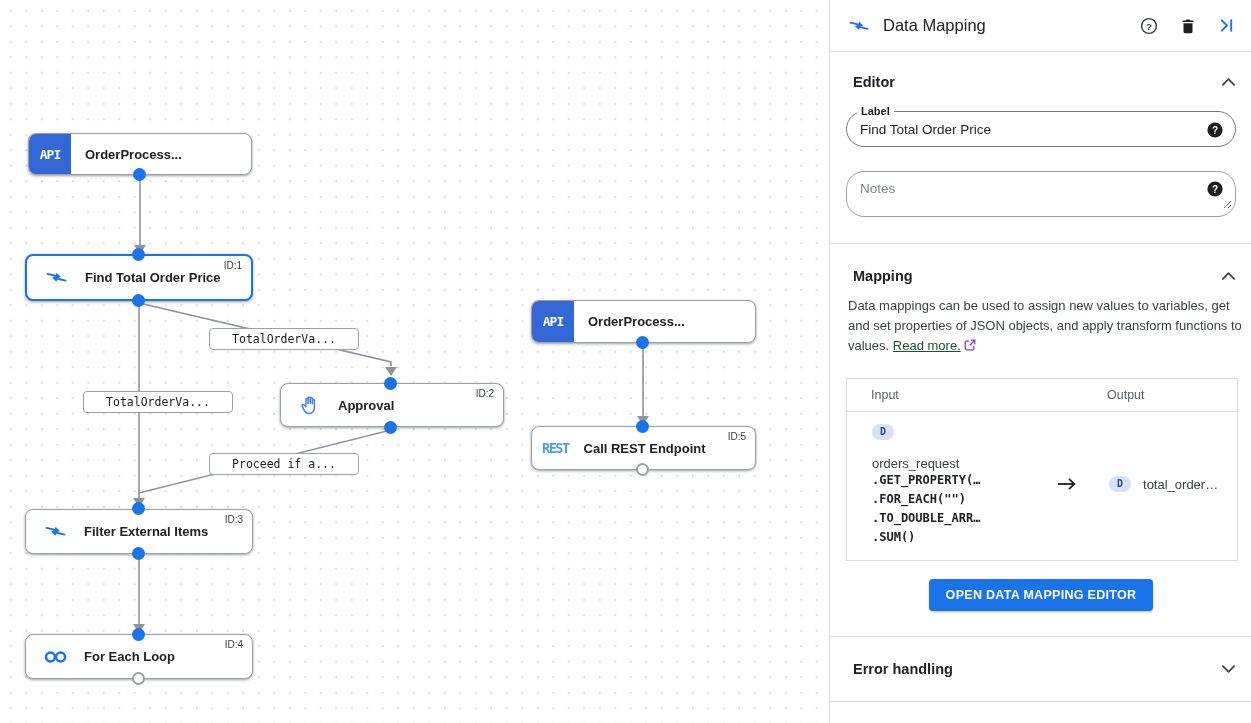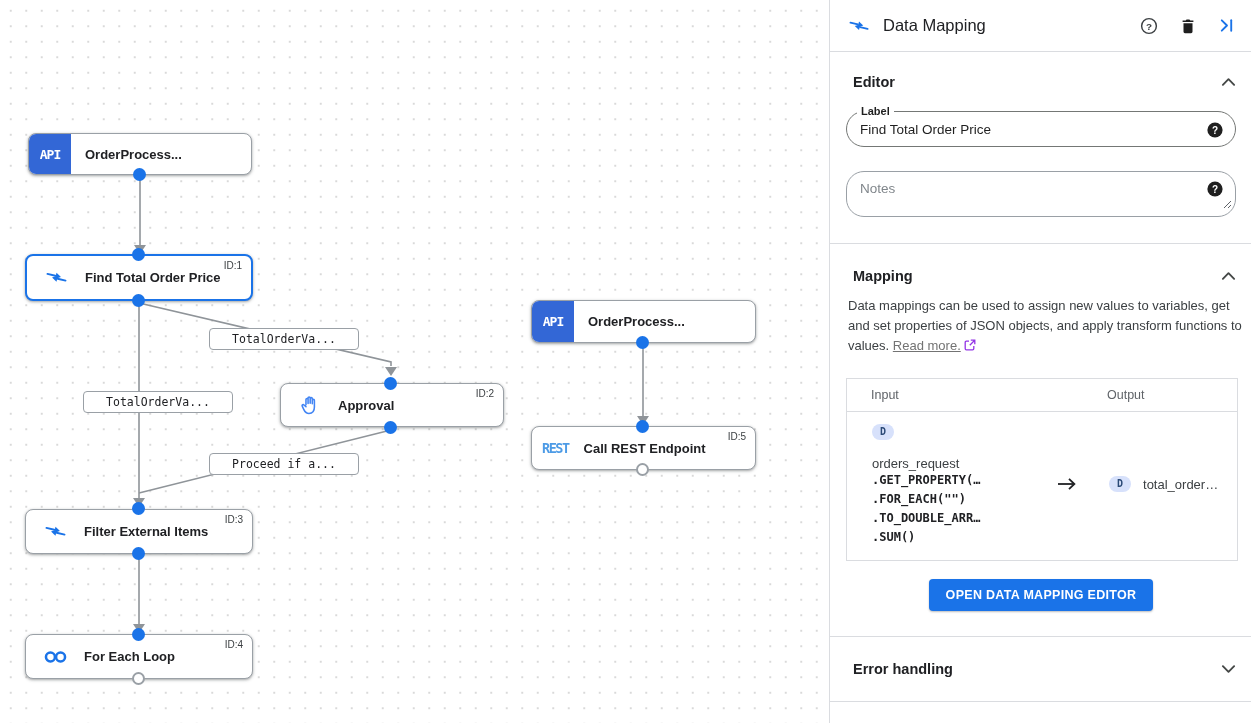--- a/index.html
+++ b/index.html
@@ -63,21 +63,21 @@
     font-family:"Liberation Sans", sans-serif; background:transparent; height:34px; }
   .field-textarea { border:none; outline:none; resize:none; width:330px; margin:9px 0 0 13px; font-size:13.5px;
     color:#1f1f1f; font-family:"Liberation Sans", sans-serif; background:transparent; height:30px; }
   .field-textarea::placeholder, .field-input::placeholder { color:#80868b; }
   .field-help { position:absolute; right:12px; display:flex; }
   .resize-grip { position:absolute; right:3px; bottom:3px; }
 
   .divider { border:none; border-top:1px solid #dadce0; }
 
   .mapping-desc { font-size:13px; line-height:20px; color:#3c4043; margin:12px 0 0 2px; width:394px; }
-  .read-more { color:#737373; text-decoration:underline; cursor:pointer; }
+  .read-more { color:#14532d; text-decoration:underline; cursor:pointer; }
   .ext-icon { display:inline-block; vertical-align:-1px; margin-left:3px; }
 
   .map-table { border:1px solid #dadce0; margin-top:21px; width:392px; }
   .map-table-head { display:flex; height:33px; align-items:center; border-bottom:1px solid #dadce0; font-size:12.5px; color:#5f6368; }
   .col-input { padding-left:24px; width:180px; }
   .map-row { display:flex; padding:9px 0 13px; }
   .cell-input { width:180px; padding-left:25px; }
   .cell-arrow { width:80px; align-self:center; display:flex; justify-content:center; }
   .cell-output { align-self:center; display:flex; align-items:center; gap:12px; padding-left:2px; }
   .dtype-badge {

